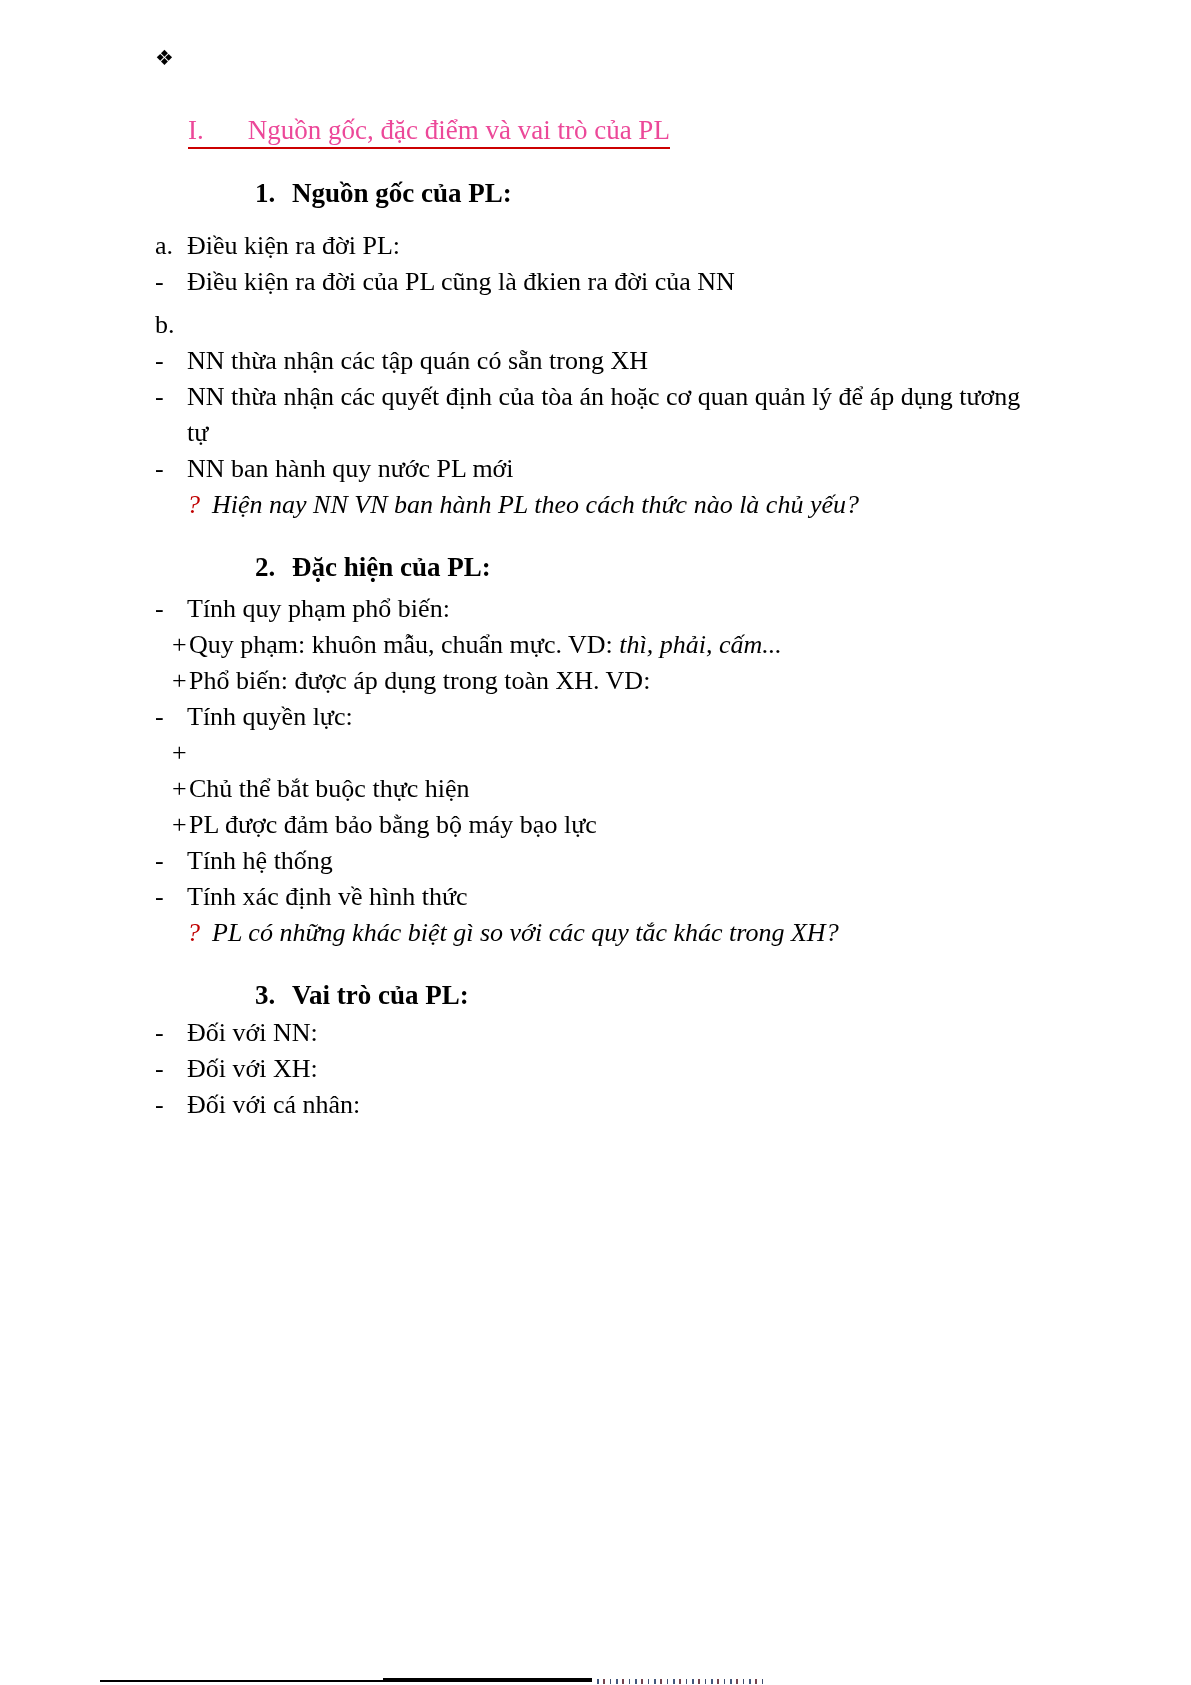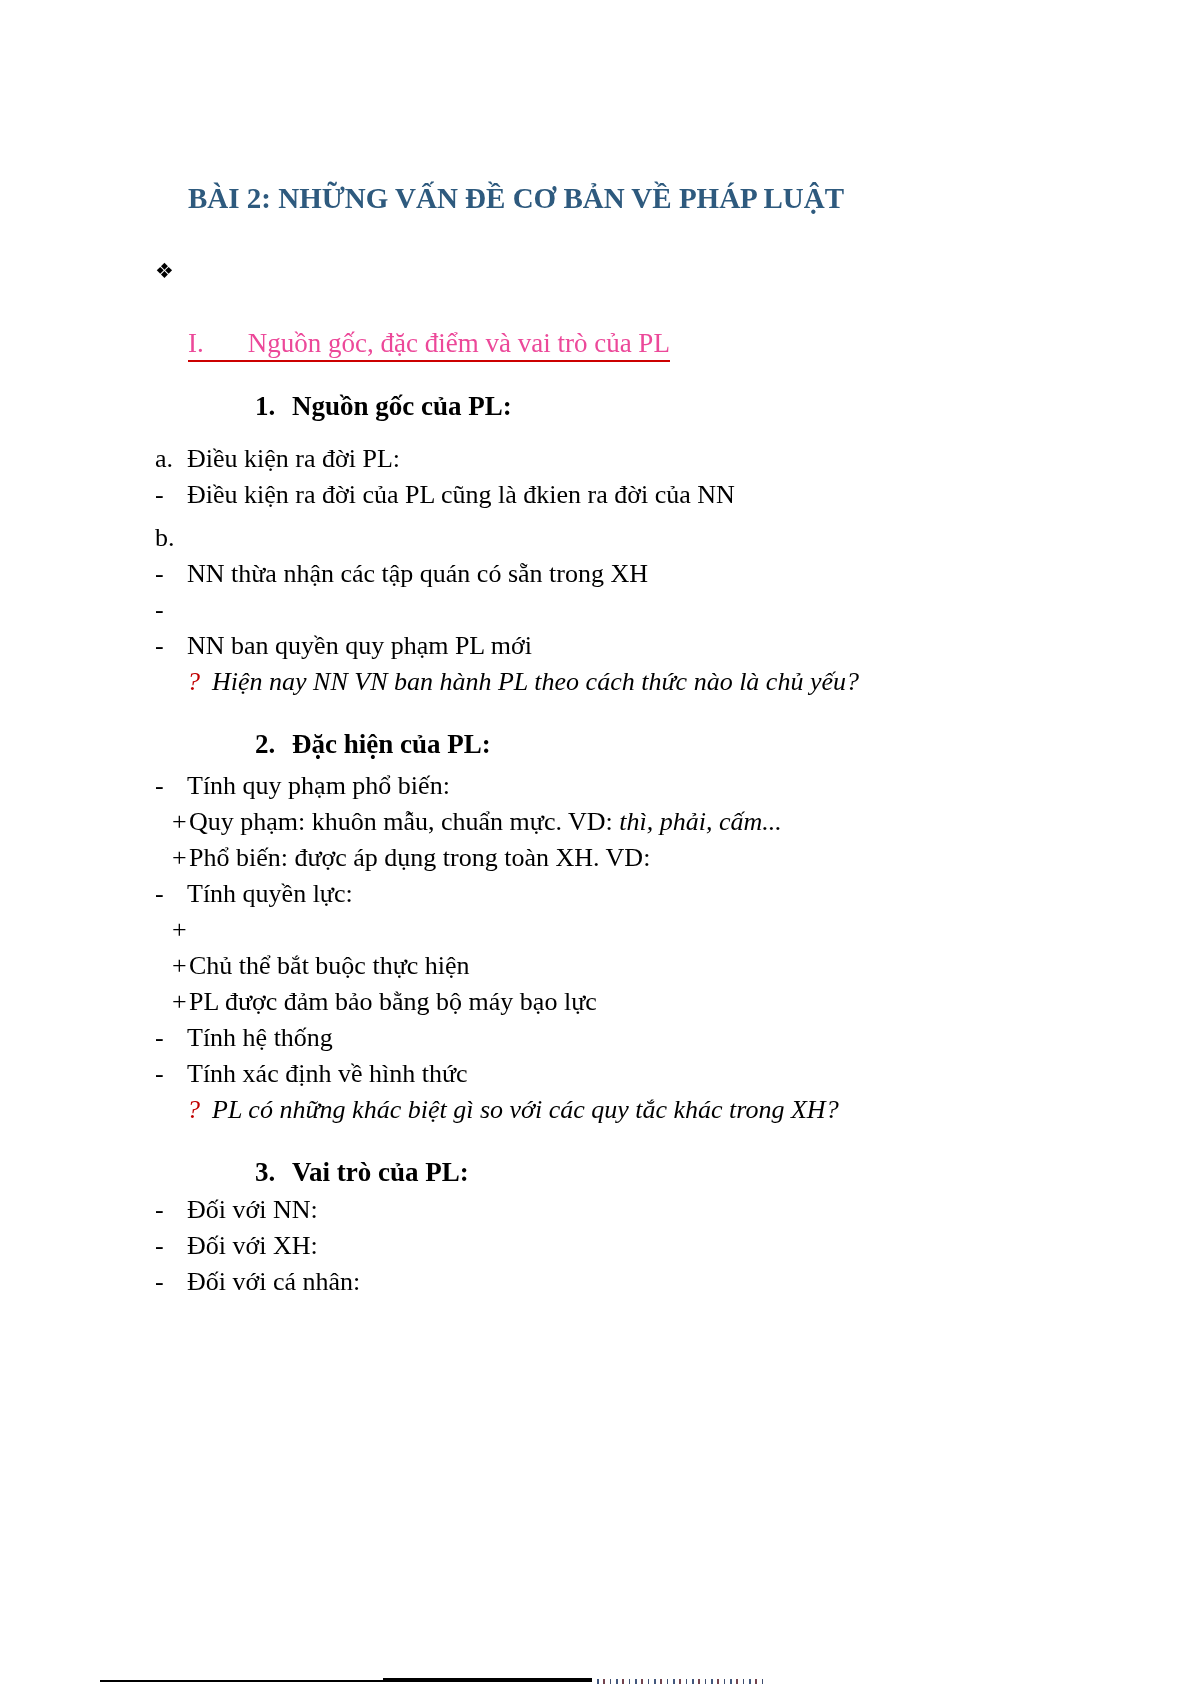--- a/index.html
+++ b/index.html
@@ -81,21 +81,20 @@
       #5a2330 6px 8px, transparent 8px 13px,
       #1c2e55 13px 14px, transparent 14px 19px);
     opacity:0.85;
   }
 </style>
 </head>
 <body>
 
 <div class="page">
 
-  <h1 class="title">BÀI 2: NHỮNG VẤN ĐỀ CƠ BẢN VỀ PHÁP LUẬT</h1>
 
   <div class="concept">
     <span class="bullet">❖</span>
   </div>
 
   <div class="sec">
     <span class="sec-line"><span>I.</span><span class="sec-gap"></span><span>Nguồn gốc, đặc điểm và vai trò của PL</span></span>
   </div>
 
   <div class="sub-heading">
@@ -113,24 +112,25 @@
   </div>
   <div class="row mt7">
     <span class="marker">b.</span>
   </div>
   <div class="row">
     <span class="marker">-</span>
     <span class="text">NN thừa nhận các tập quán có sẵn trong XH</span>
   </div>
   <div class="row">
     <span class="marker">-</span>
-  </div>
-  <div class="row">
-    <span class="marker">-</span>
-    <span class="text">NN ban quyền quy phạm PL mới</span>
+    <span class="text">NN thừa nhận các quyết định của tòa án hoặc cơ quan quản lý để áp dụng tương tự</span>
+  </div>
+  <div class="row">
+    <span class="marker">-</span>
+    <span class="text">NN ban hành quy nước PL mới</span>
   </div>
   <div class="row qrow">
     <span class="qmark">?</span>
     <span class="text">Hiện nay NN VN ban hành PL theo cách thức nào là chủ yếu?</span>
   </div>
 
   <div class="sub-heading">
     <span class="num">2.</span>
     <span>Đặc hiện của PL:</span>
   </div>

